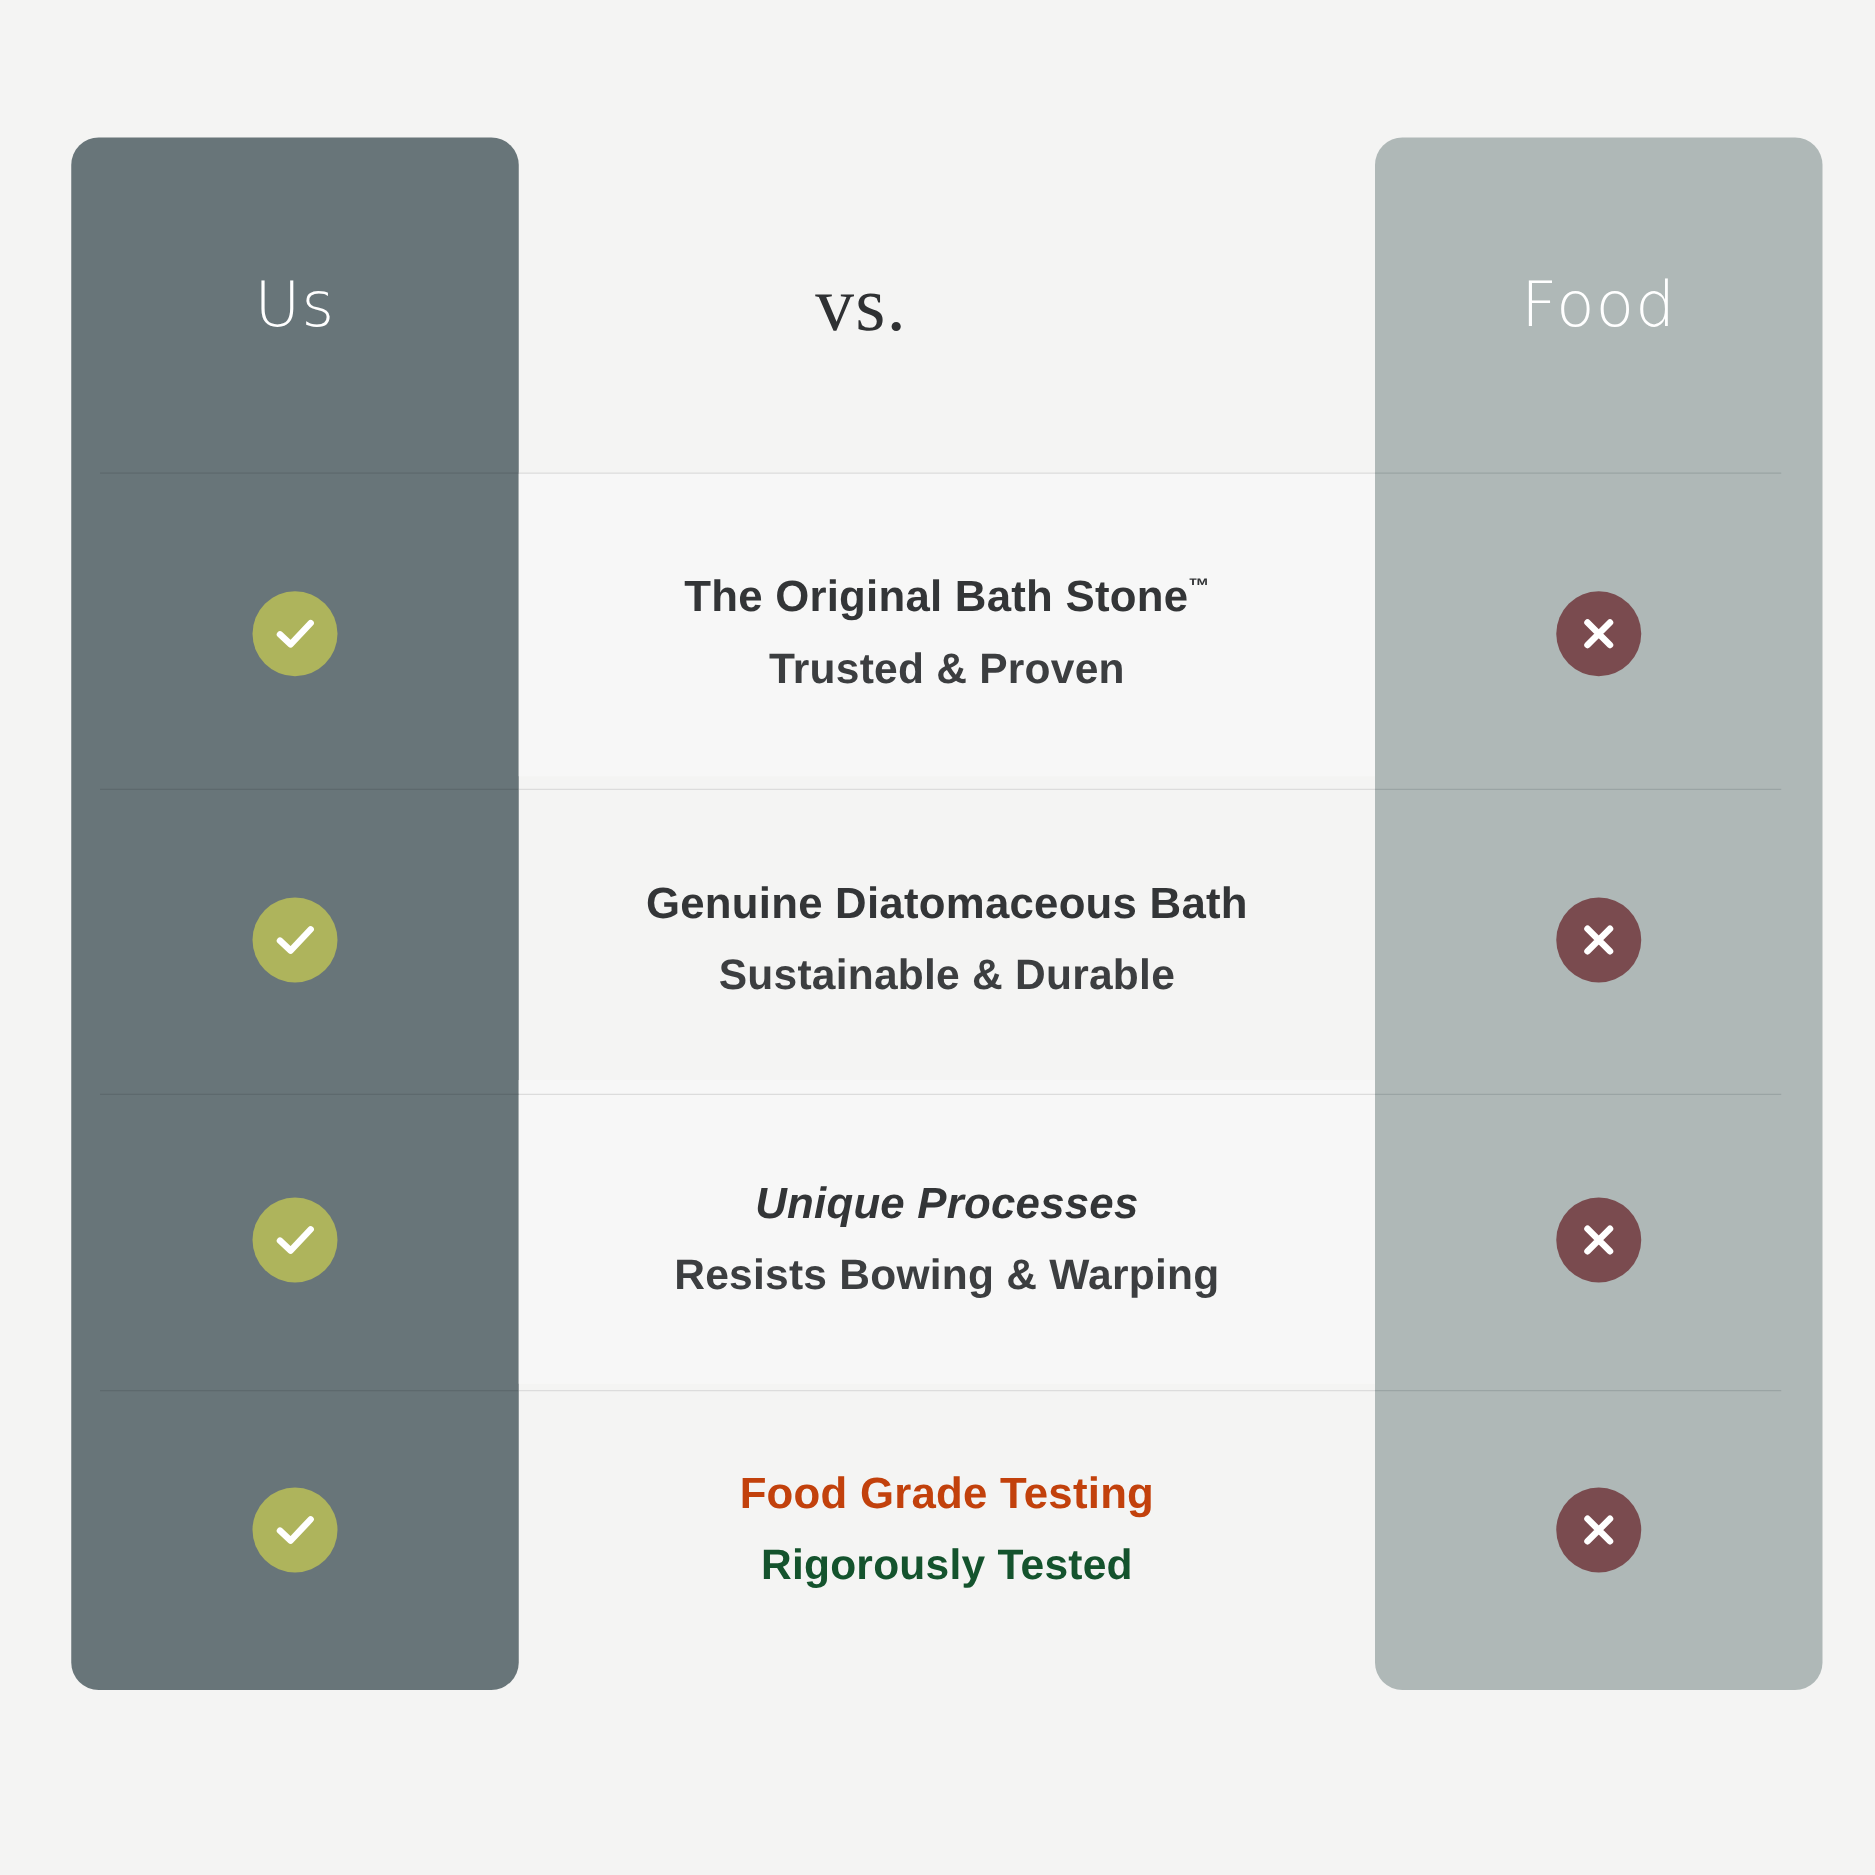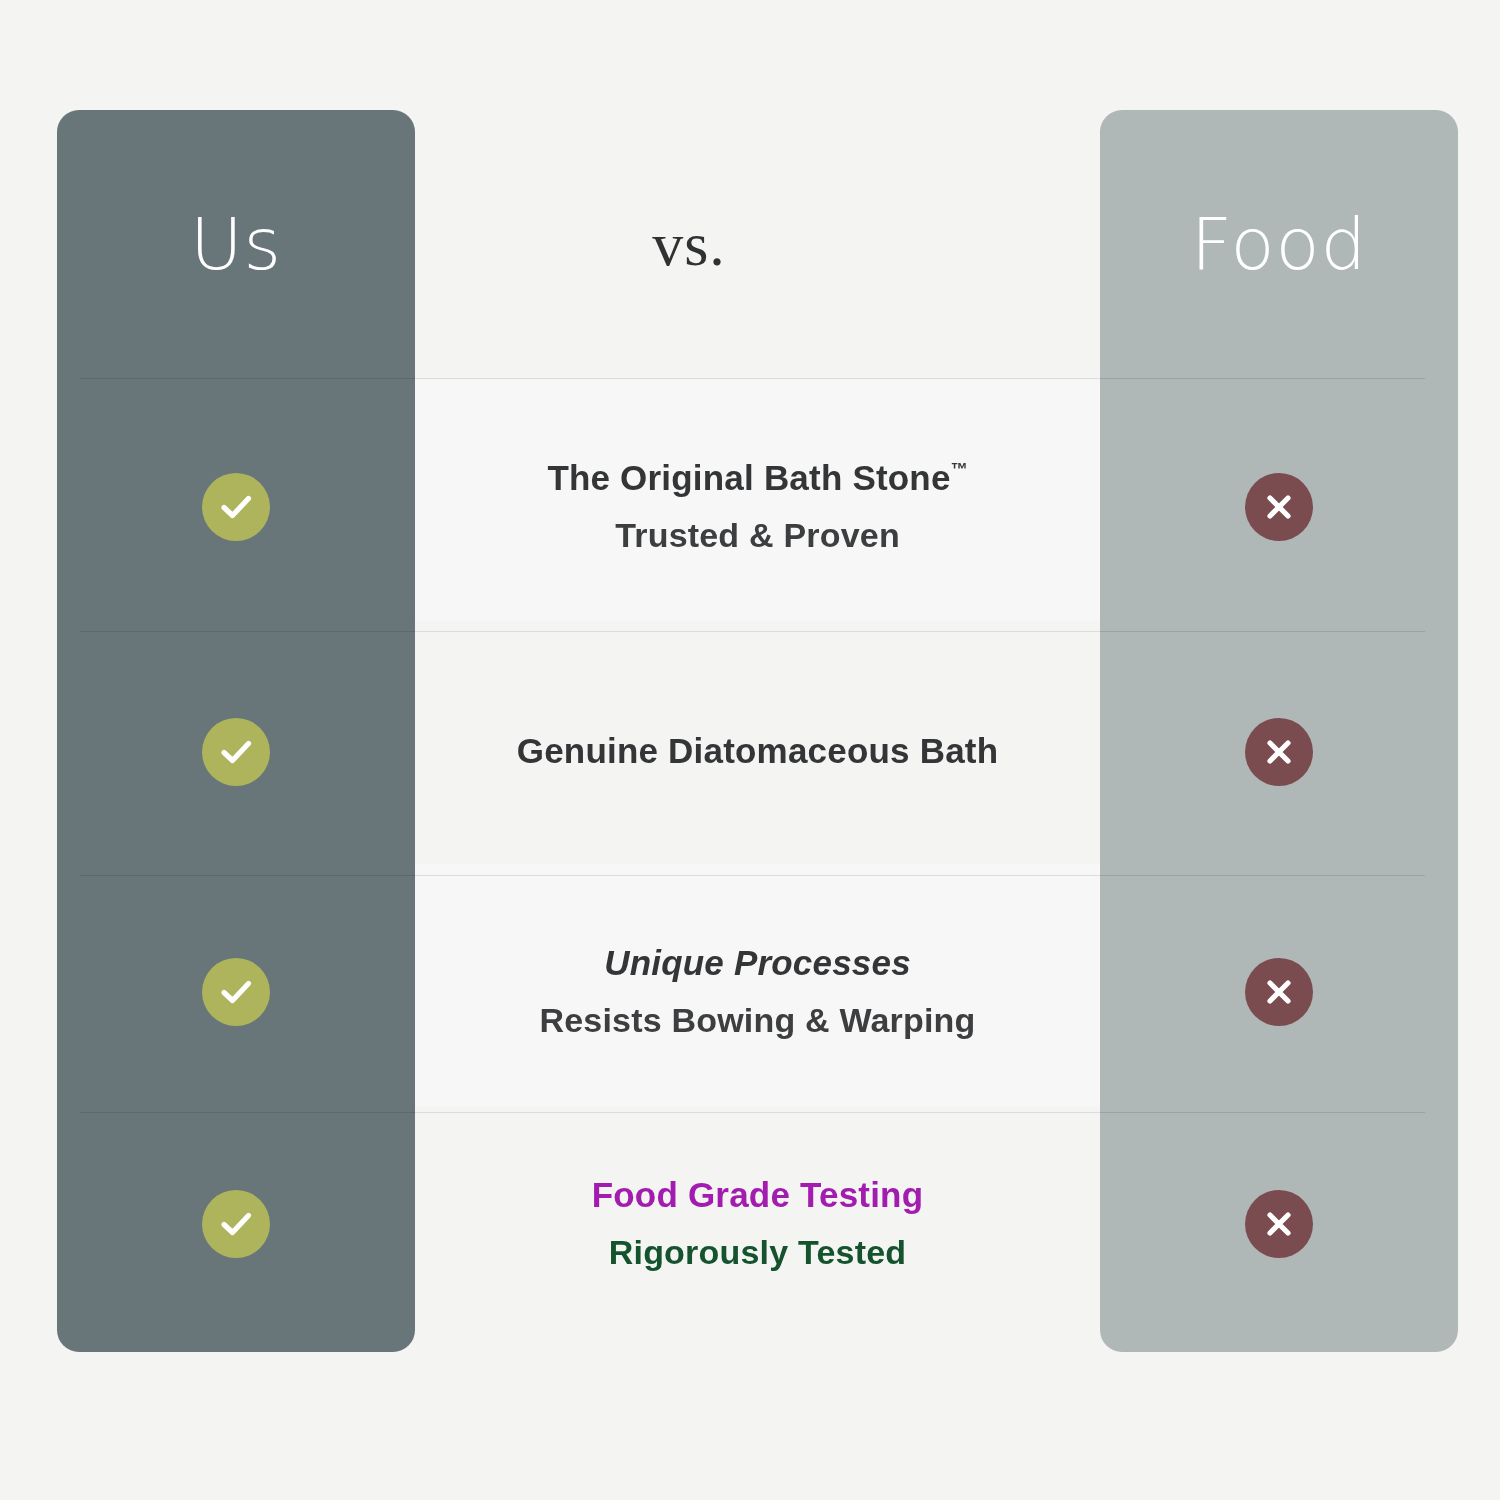--- a/index.html
+++ b/index.html
@@ -86,21 +86,21 @@
     justify-content: center;
   }
   .hcell-us    { position: absolute; left: 57px;   width: 358px; top: 0; height: 268px; }
   .hcell-vs    { position: absolute; left: 415px;  width: 548px; top: 0; height: 268px; }
   .hcell-other { position: absolute; left: 1100px; width: 358px; top: 0; height: 268px; }
 
   .head-text-us,
   .head-text-other {
     font-family: "DejaVu Sans", sans-serif;
     font-weight: 300;
-    font-size: 72px;
+    font-size: 50px;
     color: #ffffff;
     letter-spacing: 1px;
     line-height: 1;
     text-align: right;
   }
   .head-text-vs {
     font-family: "Liberation Serif", serif;
     font-weight: 400;
     font-size: 62px;
     color: #2f3133;
@@ -279,20 +279,21 @@
     <div class="row" style="top:630px;">
       <div class="cell-mark-us">
         <span class="badge badge-check" style="background: rgb(174, 180, 92);">
           <svg width="40" height="40" viewBox="0 0 40 40" aria-hidden="true">
             <path d="M8 20.5 L16.5 28.5 L32.5 11.5" fill="none" stroke="#ffffff" stroke-width="5.2" stroke-linecap="round" stroke-linejoin="round"></path>
           </svg>
         </span>
       </div>
       <div class="cell-text">
         <div class="feature-title" style="color: rgb(51, 53, 55);"><span>Genuine Diatomaceous Bath</span><span class="tm"></span></div>
+        <div class="feature-sub" style="color: rgb(60, 62, 64);">Sustainable &amp; Durable</div>
       </div>
       <div class="cell-mark-other">
         <span class="badge badge-cross" style="background: rgb(122, 75, 79);">
           <svg width="40" height="40" viewBox="0 0 40 40" aria-hidden="true">
             <path d="M11 11 L29 29 M29 11 L11 29" fill="none" stroke="#ffffff" stroke-width="5.2" stroke-linecap="round"></path>
           </svg>
         </span>
       </div>
     </div>
 
@@ -319,21 +320,21 @@
 
     <div class="row" style="top:1102px;">
       <div class="cell-mark-us">
         <span class="badge badge-check" style="background: rgb(174, 180, 92);">
           <svg width="40" height="40" viewBox="0 0 40 40" aria-hidden="true">
             <path d="M8 20.5 L16.5 28.5 L32.5 11.5" fill="none" stroke="#ffffff" stroke-width="5.2" stroke-linecap="round" stroke-linejoin="round"></path>
           </svg>
         </span>
       </div>
       <div class="cell-text">
-        <div class="feature-title" style="color: #a21caf;"><span>Food Grade Testing</span><span class="tm"></span></div>
+        <div class="feature-title" style="color: #c2410c;"><span>Food Grade Testing</span><span class="tm"></span></div>
         <div class="feature-sub" style="color: #14532d;">Rigorously Tested</div>
       </div>
       <div class="cell-mark-other">
         <span class="badge badge-cross" style="background: rgb(122, 75, 79);">
           <svg width="40" height="40" viewBox="0 0 40 40" aria-hidden="true">
             <path d="M11 11 L29 29 M29 11 L11 29" fill="none" stroke="#ffffff" stroke-width="5.2" stroke-linecap="round"></path>
           </svg>
         </span>
       </div>
     </div>

